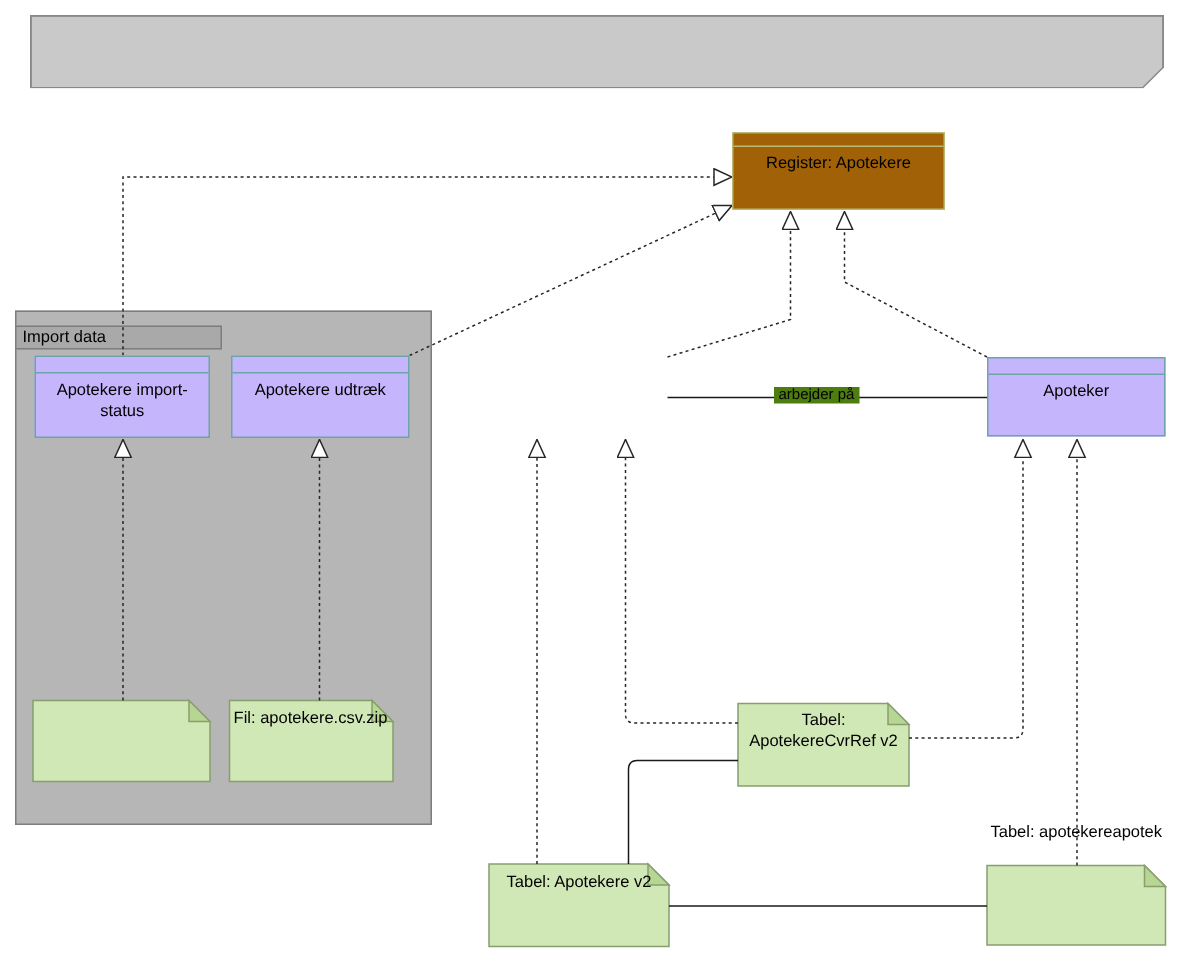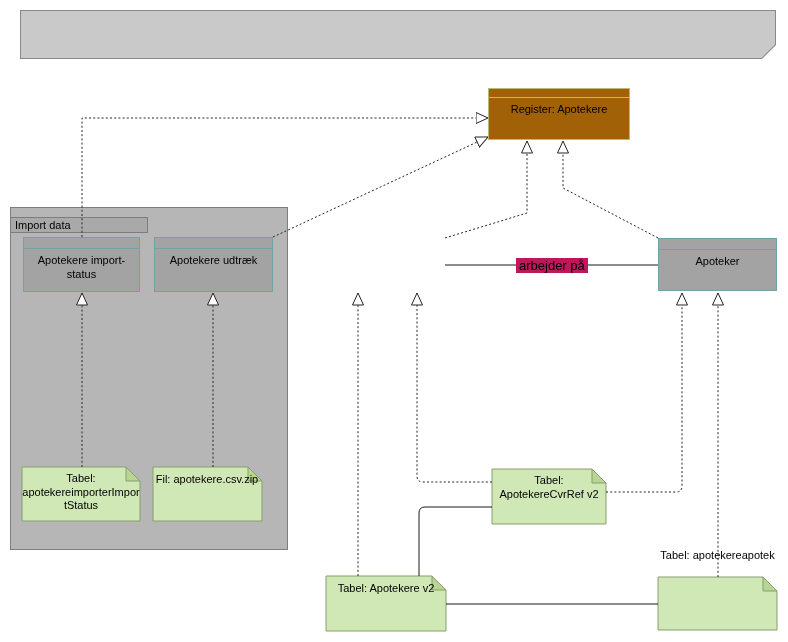--- a/index.html
+++ b/index.html
@@ -31,35 +31,35 @@
     border:1px solid #7d7d7d;box-sizing:border-box;
   }
   
   svg.layer{position:absolute;left:0;top:0;z-index:2;}
   .conn-dotted{fill:none;stroke:#262626;stroke-width:1;stroke-dasharray:2 2.2;}
   .conn-solid{fill:none;stroke:#1a1a1a;stroke-width:1;}
   .note-shape{fill:#d0e7b6;stroke:#879f6d;stroke-width:1;}
   .note-fold{fill:#b7d593;stroke:#879f6d;stroke-width:1;}
   
   .node{
-    position:absolute;z-index:3;box-sizing:border-box;background:#a3a3a3;border:1px solid #6fa3aa;
+    position:absolute;z-index:3;box-sizing:border-box;background:#c4b5fd;border:1px solid #6fa3aa;
     font-size:11px;text-align:center;
   }
   .node .node-strip{height:10px;border-bottom:1px solid #6fa3aa;}
   .node .node-label{padding-top:4px;line-height:14px;}
   .node.yellow{background:#a16207;border-color:#b9ba74;}
   .node.yellow .node-strip{height:8px;border-bottom-color:#b9ba74;}
   
   .note-text{
     position:absolute;z-index:3;font-size:11px;line-height:13.5px;text-align:center;
     overflow-wrap:anywhere;
   }
   
   .assoc-label{
-    position:absolute;z-index:3;font-size:13px;background:#be185d;padding:0 3px;white-space:nowrap;
+    position:absolute;z-index:3;font-size:10px;background:#4d7c0f;padding:0 3px;white-space:nowrap;
   }
 </style>
 </head>
 <body>
 
 <div class="canvas">
 
   <div class="folder-body"></div>
   <div class="folder-tab">
     <span>Import data</span>
@@ -127,21 +127,20 @@
     <div class="node-strip"></div>
     <div class="node-label">Apotekere udtræk</div>
   </div>
 
 
   <div class="node" style="left:658px;top:238px;width:119px;height:53px;">
     <div class="node-strip"></div>
     <div class="node-label">Apoteker</div>
   </div>
 
-  <div class="note-text" style="left:22px;top:472px;width:118px;">Tabel: apotekereimporterImportStatus</div>
   <div class="note-text" style="left:154px;top:473px;width:106px;">Fil: apotekere.csv.zip</div>
   <div class="note-text" style="left:492px;top:474px;width:114px;">Tabel: ApotekereCvrRef v2</div>
   <div class="note-text" style="left:326px;top:582px;width:120px;">Tabel: Apotekere v2</div>
   <div class="note-text" style="left:658px;top:549px;width:119px;">Tabel: apotekereapotek</div>
 
   <div class="assoc-label" style="left:516px;top:258px;">arbejder på</div>
 
 </div>
 
 </body></html>

